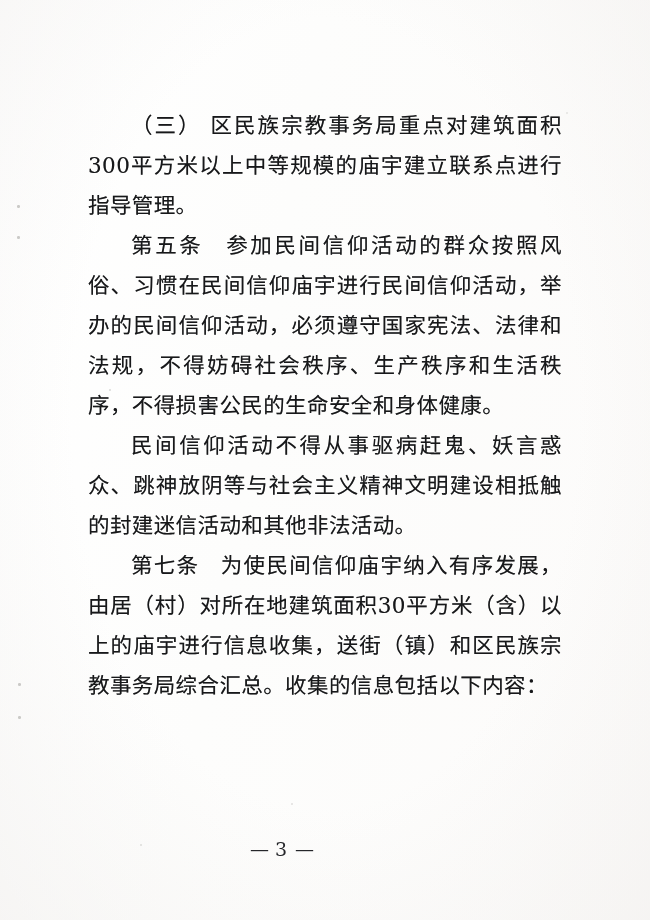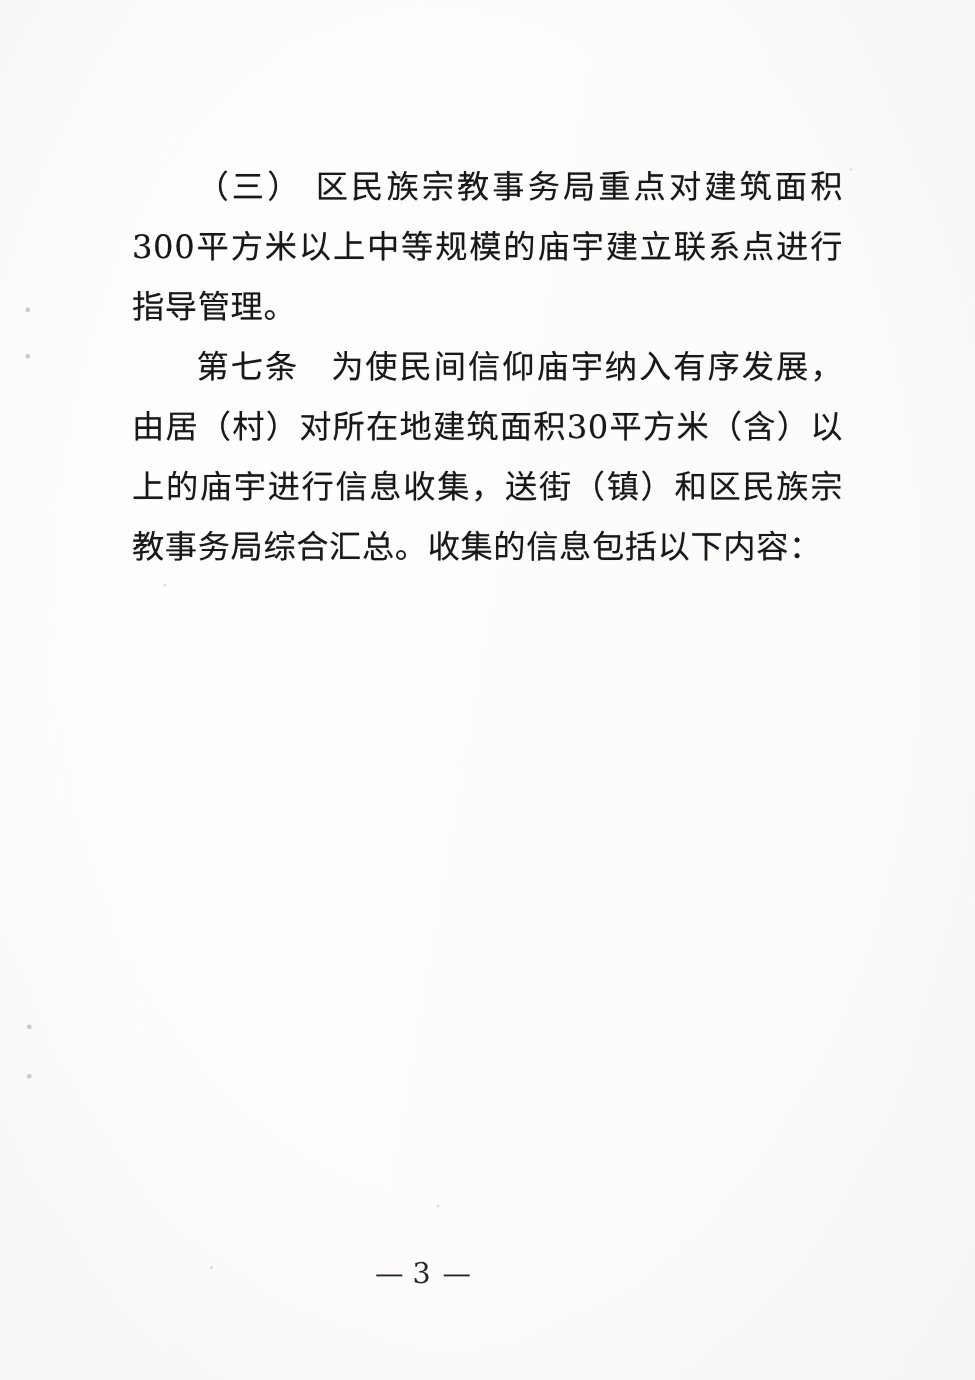--- a/index.html
+++ b/index.html
@@ -94,21 +94,23 @@
   <div class="speck" style="left:18px; top:716px; width:2.5px; height:2.5px;"></div>
   <div class="speck" style="left:109px; top:389px; width:2px; height:2px; opacity:0.5;"></div>
   <div class="speck" style="left:140px; top:844px; width:2px; height:2px; opacity:0.45;"></div>
   <div class="speck" style="left:566px; top:112px; width:2px; height:2px; opacity:0.35;"></div>
   <div class="speck" style="left:291px; top:803px; width:1.8px; height:1.8px; opacity:0.4;"></div>
 
   <div id="text-column">
 
     <p class="para">（三） 区民族宗教事务局重点对建筑面积300平方米以上中等规模的庙宇建立联系点进行指导管理。</p>
 
+    <p class="para"><span>第五条</span><span class="art-gap"></span><span>参加民间信仰活动的群众按照风俗、习惯在民间信仰庙宇进行民间信仰活动，举办的民间信仰活动，必须遵守国家宪法、法律和法规，不得妨碍社会秩序、生产秩序和生活秩序，不得损害公民的生命安全和身体健康。</span></p>
 
+    <p class="para">民间信仰活动不得从事驱病赶鬼、妖言惑众、跳神放阴等与社会主义精神文明建设相抵触的封建迷信活动和其他非法活动。</p>
 
 
     <p class="para"><span>第七条</span><span class="art-gap"></span><span>为使民间信仰庙宇纳入有序发展，由居（村）对所在地建筑面积30平方米（含）以上的庙宇进行信息收集，送街（镇）和区民族宗教事务局综合汇总。收集的信息包括以下内容：</span></p>
 
   </div>
 
   <div id="page-number"><span class="dash">—</span><span class="num">3</span><span class="dash">—</span></div>
 
 </div>
 

